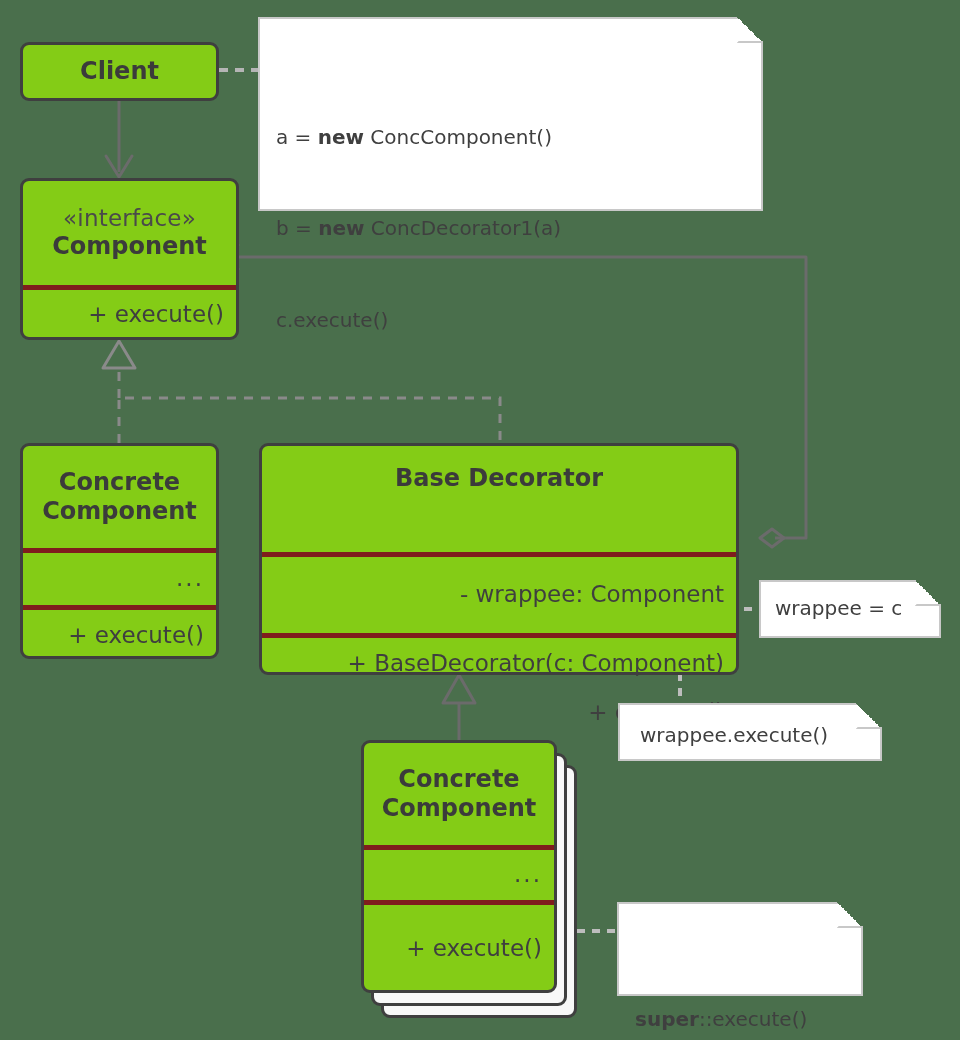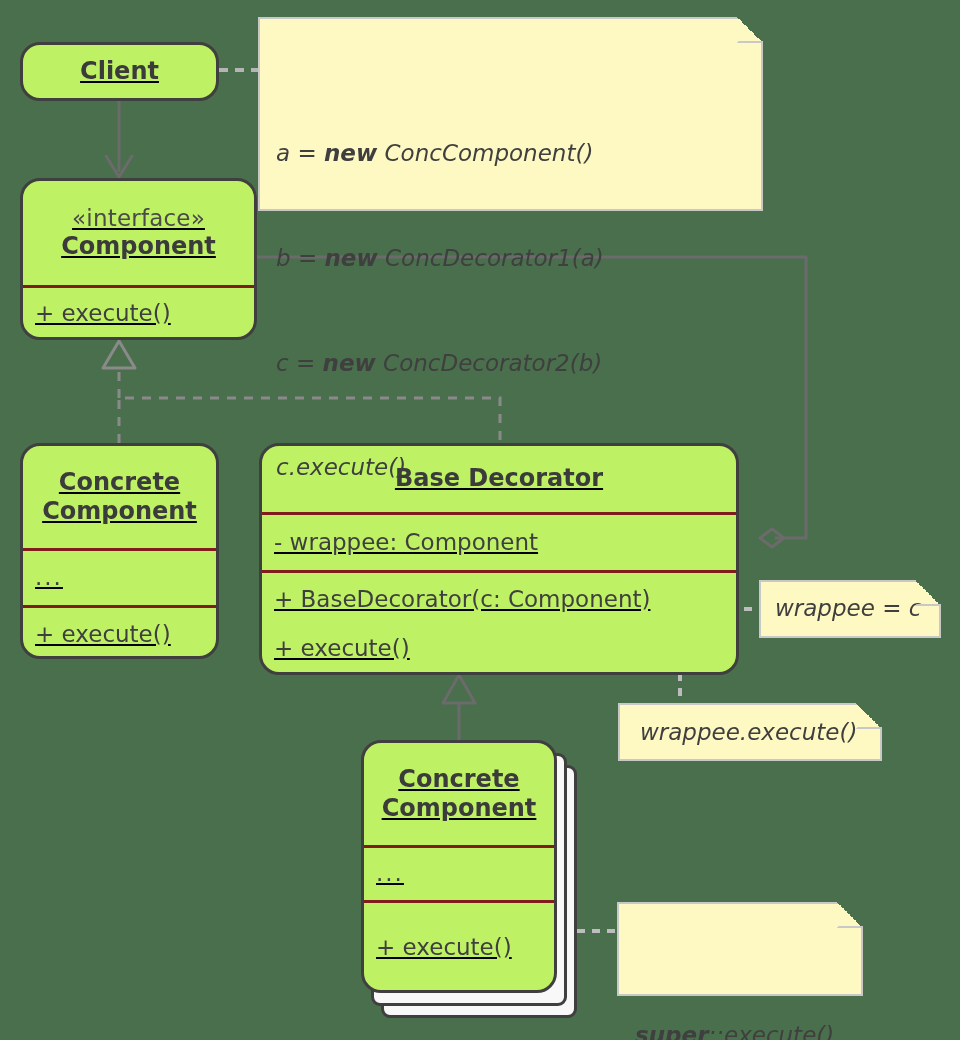--- a/index.html
+++ b/index.html
@@ -19,44 +19,44 @@
   svg.wires {
     position: absolute;
     left: 0; top: 0;
     width: 960px;
     height: 1040px;
     pointer-events: none;
   }
   
   .uml-box {
     position: absolute;
-    background: #bef264;
+    background: #84cc16;
     border: 3px solid #3f3f3f;
-    border-radius: 20px;
+    border-radius: 9px;
     box-sizing: border-box;
     z-index: 5;
-    text-decoration: underline;
   }
   .uml-stack {
     position: absolute;
     background: #f8f8f8;
     border: 3px solid #3f3f3f;
     border-radius: 9px;
     box-sizing: border-box;
     z-index: 3;
   }
   .compartment {
     box-sizing: border-box;
     display: flex;
     flex-direction: column;
     justify-content: center;
     padding: 0 12px;
   }
   .compartment + .compartment {
-    border-top: 3px solid #7f1d1d;
+    border-top: 5px solid #7f1d1d;
+    text-align: right;
   }
   .c-title {
     align-items: center;
     text-align: center;
     font-weight: bold;
     color: #3b3b3b;
     font-size: 24px;
     line-height: 1.22;
   }
   .c-title .stereo {
@@ -69,30 +69,29 @@
     color: #3f3f3f;
     font-size: 23px;
     line-height: 1.45;
     text-align: left;
   }
   .c-member .dots { letter-spacing: 2px; font-size: 23px; }
 
   
   .note {
     position: absolute;
-    background: #fef9c3;
+    background: #ffffff;
     border: 2px solid #c8c8c8;
     box-sizing: border-box;
     color: #3f3f3f;
-    font-size: 23px;
+    font-size: 20px;
     line-height: 1.52;
     padding: 8px 14px 9px 14px;
     z-index: 6;
     white-space: pre;
-    font-style: italic;
   }
   .note .fold {
     position: absolute;
     top: -2px;
     right: -2px;
     width: 26px;
     height: 26px;
     background:
       linear-gradient(225deg, #4a6f4c 0 50%, transparent 50% 100%);
   }
@@ -165,21 +164,21 @@
       <line x1="547" y1="931" x2="618" y2="931" stroke="#bdbdbd" stroke-width="4" stroke-dasharray="8 7"></line>
     </g>
   </svg>
 
   <div class="uml-box" style="left:20px; top:42px; width:199px; height:59px;">
     <div class="compartment c-title" style="height:100%;">
       <div>Client</div>
     </div>
   </div>
 
-  <div class="uml-box" style="left:20px; top:178px; width:237px; height:162px;">
+  <div class="uml-box" style="left:20px; top:178px; width:219px; height:162px;">
     <div class="compartment c-title" style="height:104px;">
       <div class="stereo">«interface»</div>
       <div>Component</div>
     </div>
     <div class="compartment c-member" style="height:55px;">
       <div>+ execute()</div>
     </div>
   </div>
 
   <div class="uml-box" style="left:20px; top:443px; width:199px; height:216px;">
@@ -192,21 +191,21 @@
     </div>
     <div class="compartment c-member" style="height:57px;">
       <div>+ execute()</div>
     </div>
   </div>
 
   <div class="uml-box" style="left:259px; top:443px; width:480px; height:232px;">
     <div class="compartment c-title" style="height:66px;">
       <div>Base Decorator</div>
     </div>
-    <div class="compartment c-member" style="height:58px;">
+    <div class="compartment c-member" style="height:81px;margin-top:40px;">
       <div>- wrappee: Component</div>
     </div>
     <div class="compartment c-member" style="height:105px;gap:15px;">
       <div>+ BaseDecorator(c: Component)</div>
       <div>+ execute()</div>
     </div>
   </div>
 
   <div class="uml-stack" style="left:381px; top:765px; width:196px; height:253px;"></div>
   <div class="uml-stack" style="left:371px; top:753px; width:196px; height:253px; z-index:4;"></div>
@@ -221,21 +220,20 @@
     </div>
     <div class="compartment c-member" style="height:93px;">
       <div>+ execute()</div>
     </div>
   </div>
 
   <div class="note" style="left:258px; top:17px; width:505px; height:194px; padding:12px 16px;">
     <span class="fold"></span>
     <span class="note-line"><span>a = </span><b>new</b><span> ConcComponent()</span></span>
     <span class="note-line"><span>b = </span><b>new</b><span> ConcDecorator1(a)</span></span>
-    <span class="note-line"><span>c = </span><b>new</b><span> ConcDecorator2(b)</span></span>
     <span class="note-line"><span>c.execute()</span></span>
   </div>
 
   <div class="note" style="left:759px; top:580px; width:182px; height:58px; display:flex; align-items:center;">
     <span class="fold"></span>
     <span>wrappee = c</span>
   </div>
 
   <div class="note" style="left:618px; top:703px; width:264px; height:58px; display:flex; align-items:flex-end;padding-left:20px;">
     <span class="fold"></span>

